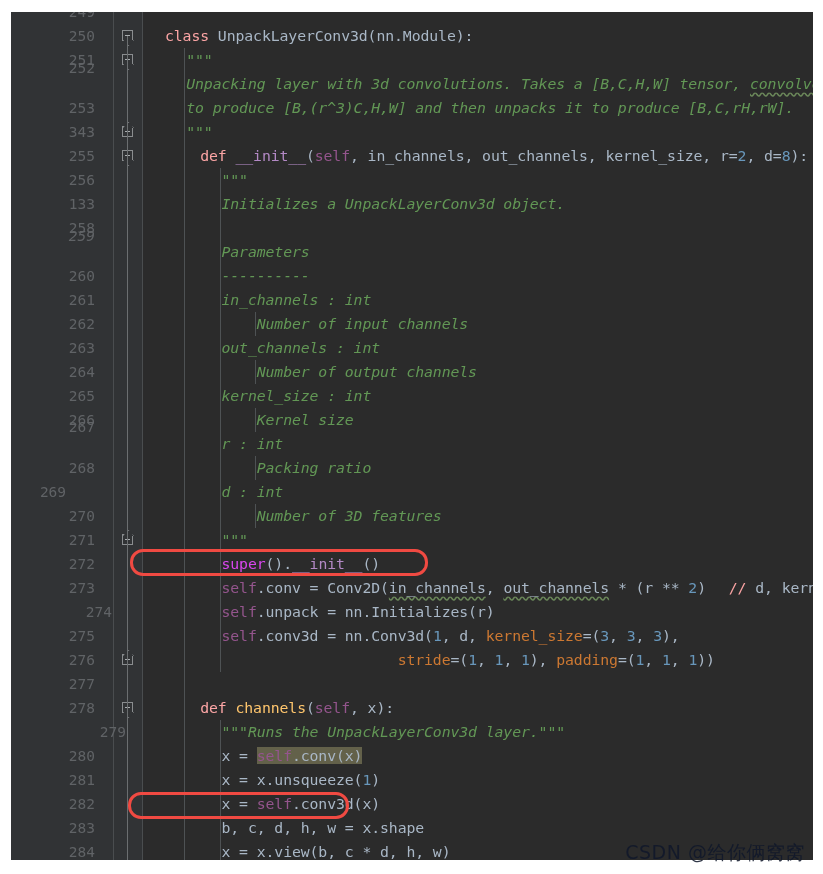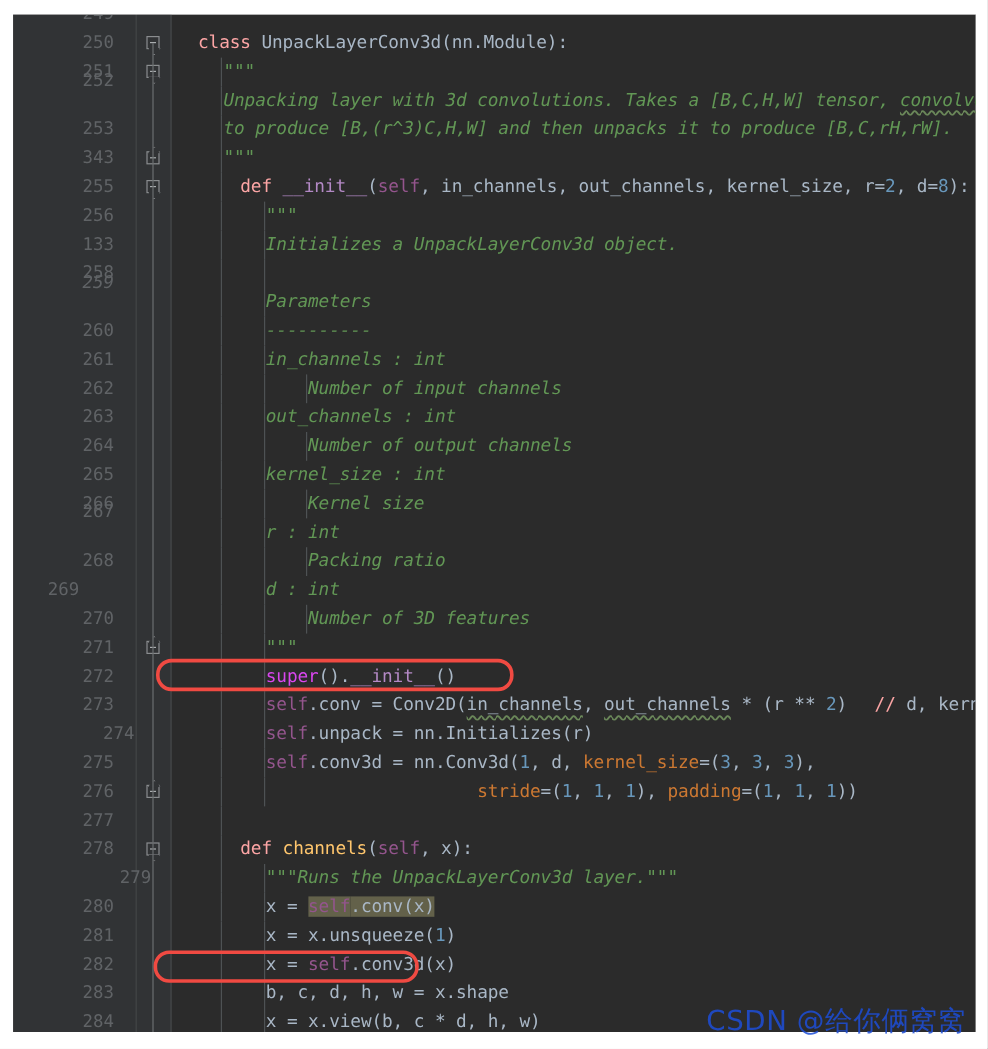--- a/index.html
+++ b/index.html
@@ -140,22 +140,22 @@
     position: absolute;
     border: 3px solid #f04a42;
     border-radius: 13px;
     pointer-events: none;
   }
   
   #watermark {
     position: absolute;
     right: 18px;
     bottom: 8px;
-    color: #1d4ed8;
-    font-size: 23px;
+    color: #0f172a;
+    font-size: 19px;
     font-family: "DejaVu Sans", "Liberation Sans", sans-serif;
     opacity: 0.85;
     letter-spacing: 0.5px;
   }
   #top-clip {
     position: absolute;
     left: 11px; top: 0px;
     width: 802px; height: 12px;
     background: #ffffff;
   }

